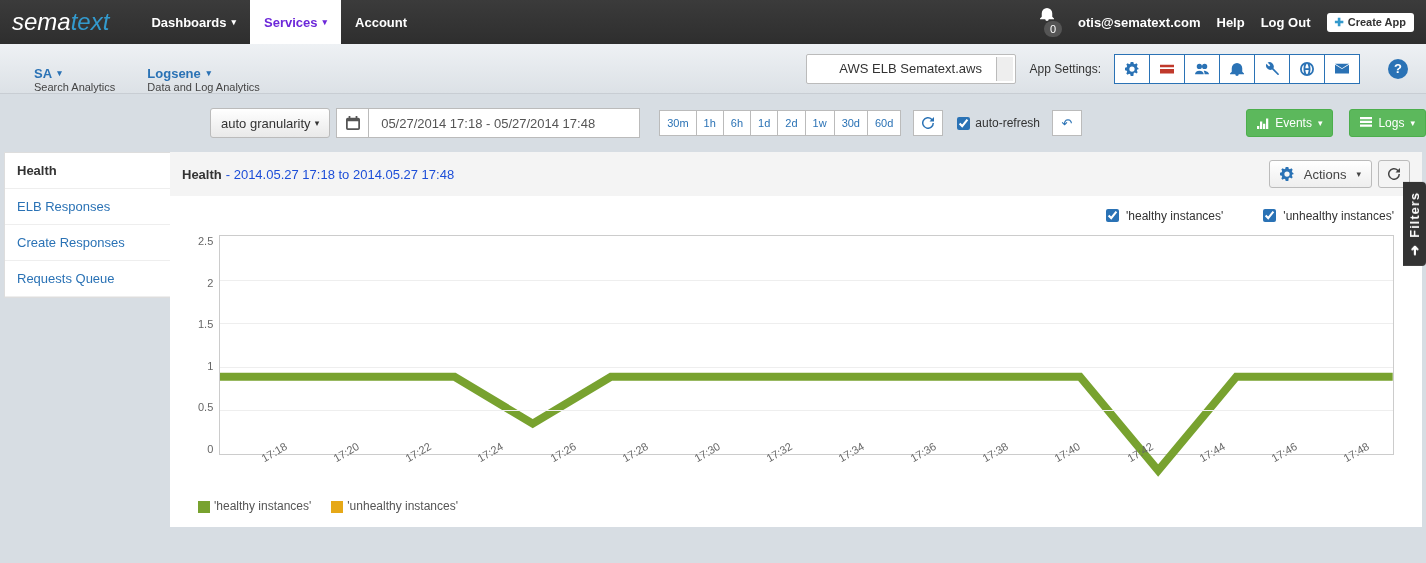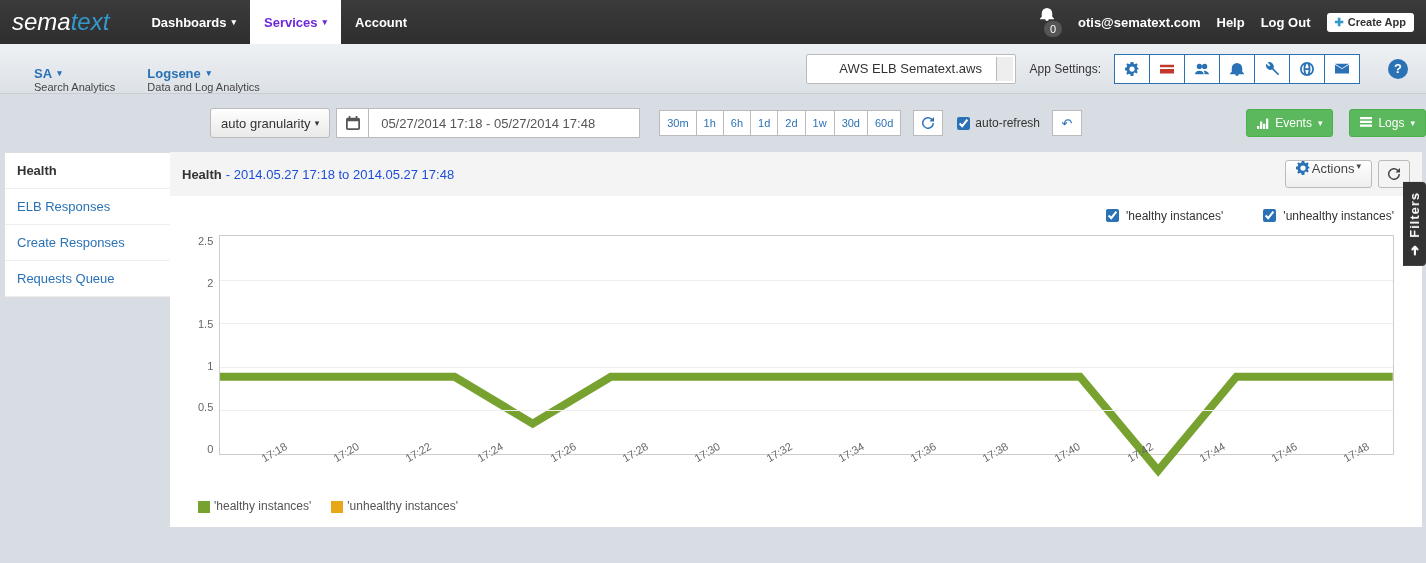--- a/index.html
+++ b/index.html
@@ -55,21 +55,21 @@
   
   .body{display:flex;align-items:flex-start;padding:0 4px 20px}
   .sidebar{width:166px;background:#fff;border:1px solid #ddd;border-right:none}
   .side-item{padding:10px 12px;border-bottom:1px solid #eee;color:var(--link);cursor:pointer}
   .side-item.sel{background:#fff;color:#333;font-weight:700}
   .main{flex:1;min-width:0}
 
   .panel-head{background:#f4f4f4;padding:8px 12px;display:flex;align-items:center}
   .panel-head .title{font-weight:700;margin-right:4px}
   .panel-head .range{color:#1d4ed8}
-  .actions-btn{margin-left:auto;background:linear-gradient(#fff,#eee);border:1px solid #bbb;border-radius:3px;height:28px;display:flex;gap:2px;padding:0 10px;color:#444}
+  .actions-btn{margin-left:auto;background:linear-gradient(#fff,#eee);border:1px solid #bbb;border-radius:3px;height:28px;display:flex;align-items:center;gap:10px;padding:0 10px;color:#444}
   .refresh-sm{border:1px solid #bbb;border-radius:3px;height:28px;width:32px;display:flex;align-items:center;justify-content:center;margin-left:6px;color:#444}
 
   .chart-wrap{background:#fff;padding:6px 28px 14px}
   .legend-top{display:flex;justify-content:flex-end;gap:36px;padding:4px 0 10px;font-size:12px}
   .legend-top label{display:flex;align-items:center;gap:4px}
   .plot{position:relative;height:220px;display:flex}
   .yaxis{display:flex;flex-direction:column;justify-content:space-between;align-items:flex-end;font-size:11px;color:#666;padding-right:6px}
   .plot-area{flex:1;border:1px solid #ccc;background:#fff;position:relative;margin-left:0}
   .hgrid{position:absolute;left:0;right:0;border-top:1px solid #eee}
   .series{position:absolute;inset:0}

